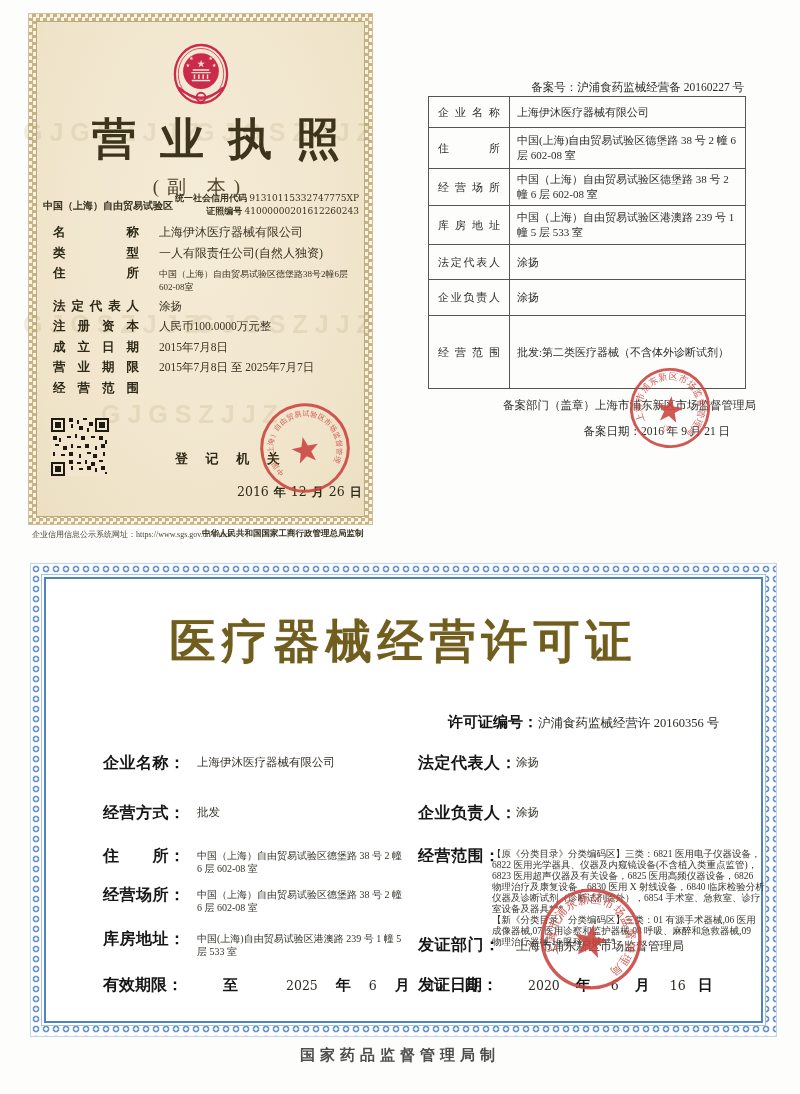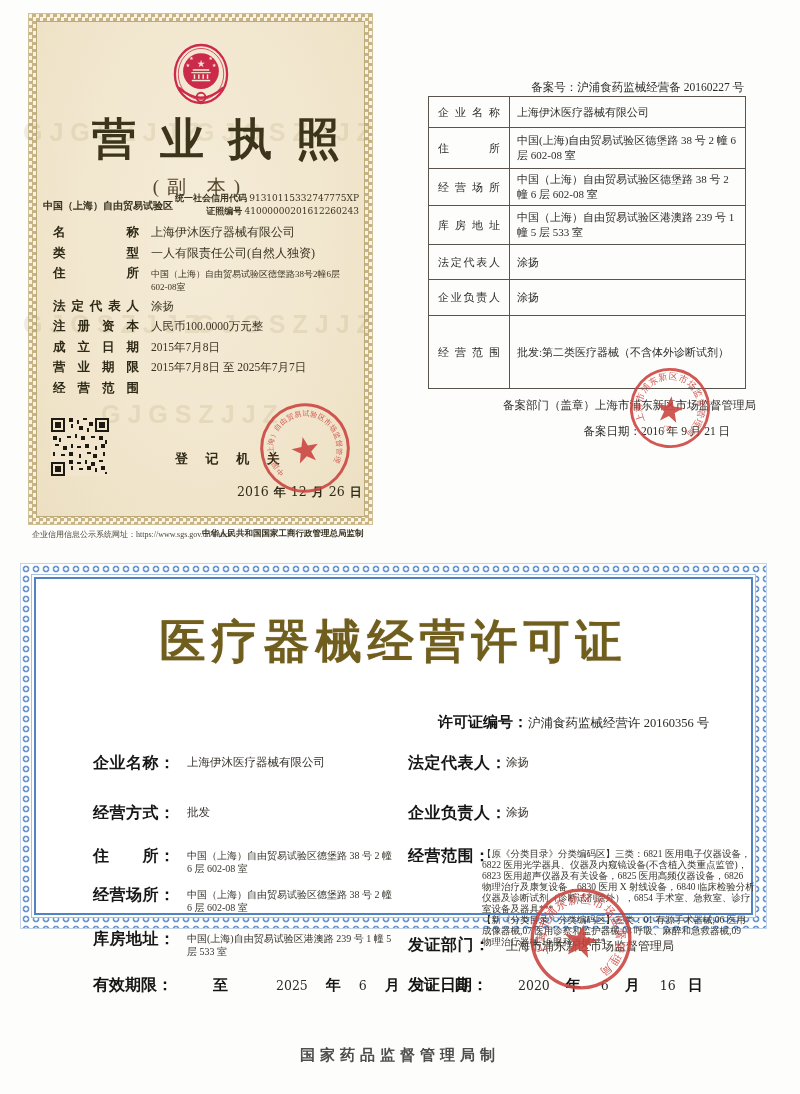--- a/index.html
+++ b/index.html
@@ -19,21 +19,21 @@
       font-family:"Liberation Sans",sans-serif;font-weight:700;font-size:44px;
       letter-spacing:24px;text-indent:24px;color:#3d341c;}
   .bl-sub{position:absolute;left:0;right:0;top:152px;text-align:center;
       font-size:19px;letter-spacing:8px;color:#51442a;}
   .bl-region{position:absolute;left:6px;top:177px;font-family:"Liberation Sans",sans-serif;
       font-weight:700;font-size:10px;color:#36301e;}
   .bl-codes{position:absolute;right:5px;top:170px;text-align:right;font-size:9px;color:#3a3421;line-height:13px;}
   .bl-codes b{font-family:"Liberation Sans",sans-serif;font-weight:700;}
   .bl-codes .cv{font-family:"DejaVu Serif",serif;}
   .bl-fields{position:absolute;left:16px;right:10px;top:202px;}
-  .bl-row{display:flex;margin-bottom:3.5px;align-items:baseline;}
+  .bl-row{display:flex;margin-bottom:3.5px;align-items:baseline;gap:8px;}
   .bl-label{width:86px;flex:0 0 86px;font-family:"Liberation Sans",sans-serif;font-weight:700;
       font-size:12.5px;color:#2e2916;text-align:justify;text-align-last:justify;}
   .bl-val{flex:1;padding-left:12px;font-size:11.5px;color:#3a3322;}
   .bl-val.v-sm{font-size:9px;}
   .bl-val.v-scope{font-size:10.5px;line-height:13.5px;white-space:pre-line;}
   .bl-qr{position:absolute;left:14px;top:396px;width:58px;height:58px;}
   .bl-reg{position:absolute;left:138px;top:428px;font-family:"Liberation Sans",sans-serif;
       font-weight:700;font-size:13px;letter-spacing:7px;color:#2e2916;}
   .bl-date{position:absolute;left:200px;top:460px;color:#2f2a18;white-space:nowrap;}
   .bl-date .num{font-family:"DejaVu Serif",serif;font-size:12.5px;}
@@ -53,21 +53,21 @@
   .fc-no{position:absolute;left:0;right:26px;top:44px;text-align:right;font-size:11.5px;color:#2e2c28;}
   .fc-table{position:absolute;left:8px;top:60px;width:318px;border-collapse:collapse;}
   .fc-table td{border:1px solid #59554d;font-size:11px;color:#2e2c28;padding:2px 7px;vertical-align:middle;}
   .fc-table td.lab{width:62px;text-align:justify;text-align-last:justify;padding:2px 9px;}
   .fc-r1 td{height:26px}.fc-r2 td{height:36px}.fc-r3 td{height:32px}.fc-r4 td{height:34px}
   .fc-r5 td{height:30px}.fc-r6 td{height:31px}.fc-r7 td{height:68px}
   .fc-dept{position:absolute;right:14px;top:362px;font-size:11.5px;color:#2e2c28;}
   .fc-date{position:absolute;right:40px;top:388px;font-size:11.5px;color:#2e2c28;}
 
   
-  #ol{left:20px;top:563px;width:747px;height:366px;}
+  #ol{left:30px;top:563px;width:747px;height:474px;}
   .ol-band{position:absolute;inset:0;border:1px solid #c4d5eb;
     background:radial-gradient(circle at 5px 5px, #ffffff 1.4px, #6b97cf 1.9px 3.1px, rgba(107,151,207,.28) 3.5px, #ffffff 4.1px) 0 0/10px 10px;}
   .ol-line1{position:absolute;inset:11px;border:1px solid #a6c0e2;background:#ffffff;}
   .ol-line2{position:absolute;inset:14px;border:2px solid #4f83c6;}
   .ol-title{position:absolute;left:0;right:0;top:48px;text-align:center;
       font-family:"Liberation Sans",sans-serif;font-weight:700;font-size:46px;
       letter-spacing:6px;color:#6f5e1e;text-shadow:0 0 1px rgba(111,94,30,.5);}
   .ol-no{position:absolute;left:418px;top:150px;white-space:nowrap;}
   .ol-no .lab{font-family:"Liberation Sans",sans-serif;font-weight:700;font-size:15px;color:#141414;}
   .ol-no .val{font-size:12.5px;color:#2b2924;}

